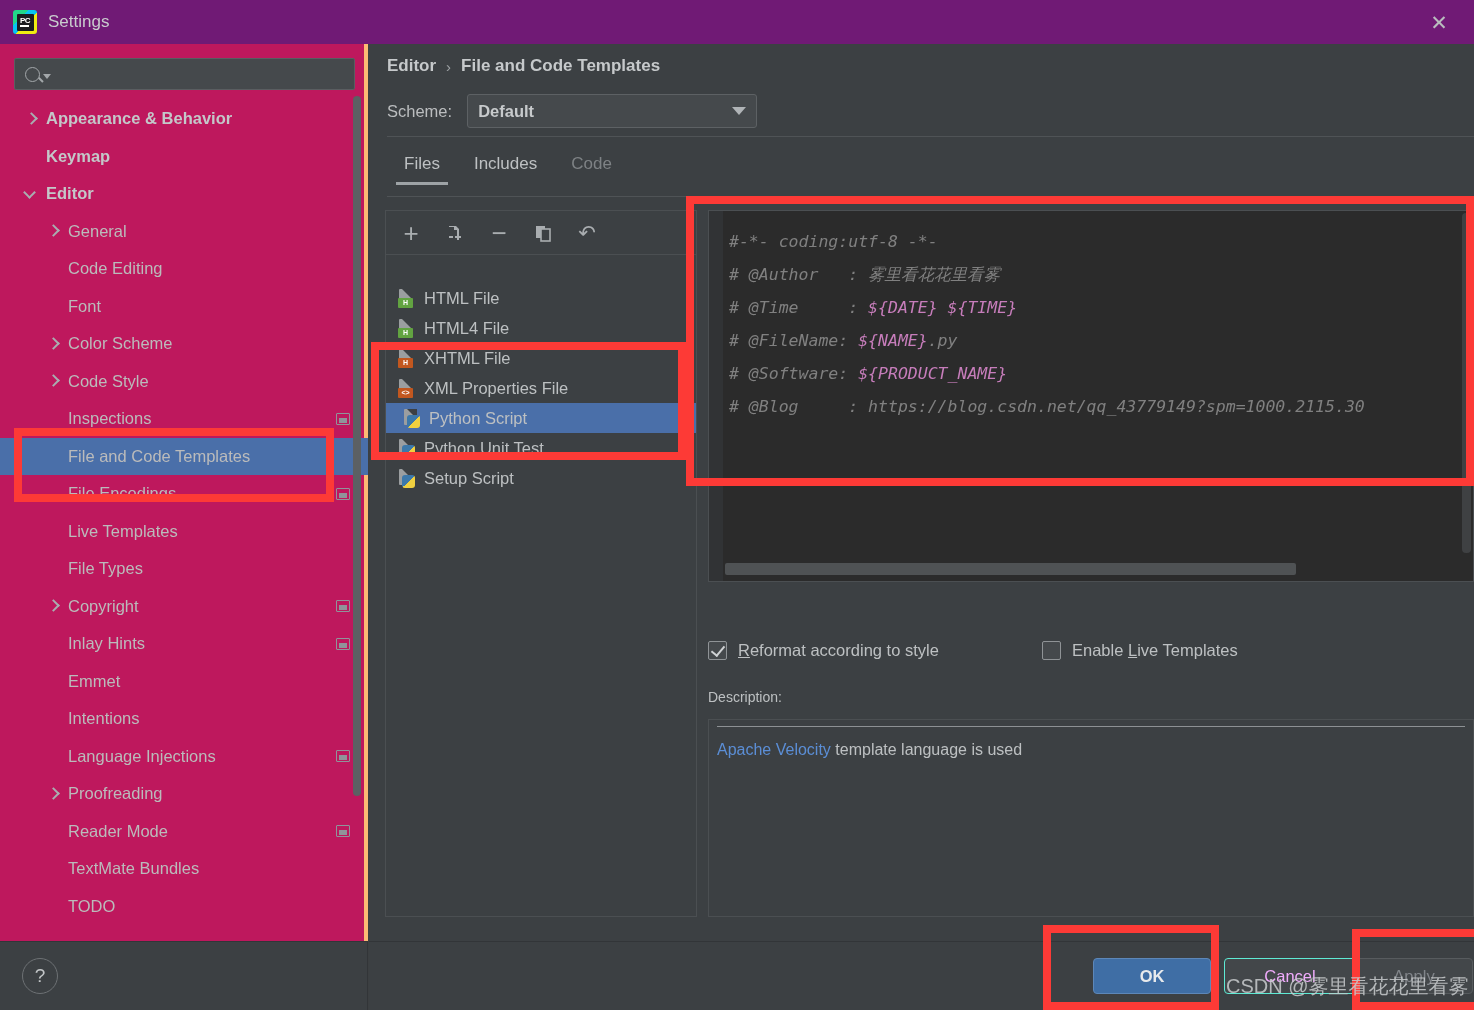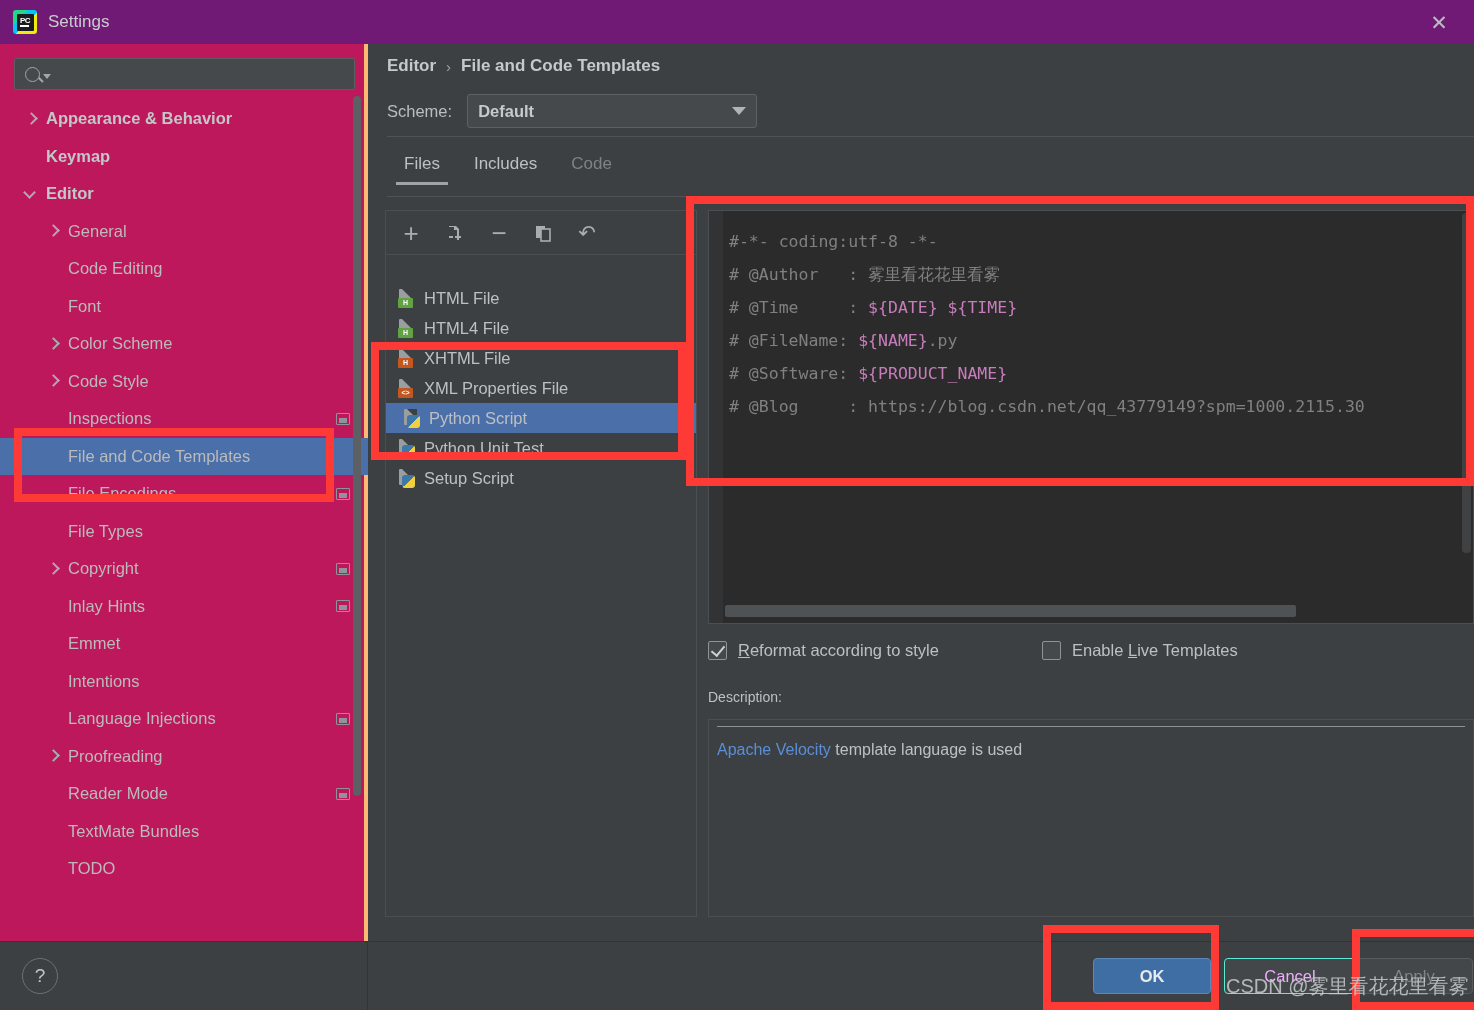--- a/index.html
+++ b/index.html
@@ -176,22 +176,22 @@
   .fl-icon .tag.green { background: #62a341; }
   .fl-icon .tag.orange { background: #c2571f; }
   .fl-icon .pysnake {
     position: absolute; left: 4px; bottom: 0px; width: 13px; height: 13px;
     background: linear-gradient(135deg, #3c78aa 0 50%, #f0d040 50% 100%);
     border-radius: 3px;
   }
 
   
   .editor {
-    position: absolute; left: 339px; top: 166px; width: 766px; height: 414px;
-    background: #2b2b2b; border: 1px solid #4b4f52;
+    position: absolute; left: 339px; top: 166px; width: 766px; height: 372px;
+    background: #2b2b2b; border: 1px solid #4b4f52; font-style: italic;
   }
   .ed-gutter { position: absolute; left: 0; top: 0; width: 14px; height: 100%; background: #313335; }
   .code {
     position: absolute; left: 20px; top: 14px; right: 14px;
     font-family: "DejaVu Sans Mono", monospace; font-size: 16.5px; line-height: 33px;
     white-space: pre; color: #808080; overflow: hidden;
   }
   .code .var { color: #c77dbb; }
   .code .cjk { font-family: "DejaVu Sans", sans-serif; }
   .ed-vsb { position: absolute; right: 2px; top: 2px; width: 9px; height: 340px; background: #3f4143; border-radius: 4px; }
@@ -309,20 +309,24 @@
           <span class="badge"></span>
         </div>
         <div class="tree-row sel ind2">
           <span class="arrow none"></span>
           <span class="label">File and Code Templates</span>
         </div>
         <div class="tree-row ind2">
           <span class="arrow none"></span>
           <span class="label">File Encodings</span>
           <span class="badge"></span>
+        </div>
+        <div class="tree-row ind2">
+          <span class="arrow none"></span>
+          <span class="label">Live Templates</span>
         </div>
         <div class="tree-row ind2">
           <span class="arrow none"></span>
           <span class="label">File Types</span>
         </div>
         <div class="tree-row ind2">
           <span class="arrow "></span>
           <span class="label">Copyright</span>
           <span class="badge"></span>
         </div>

